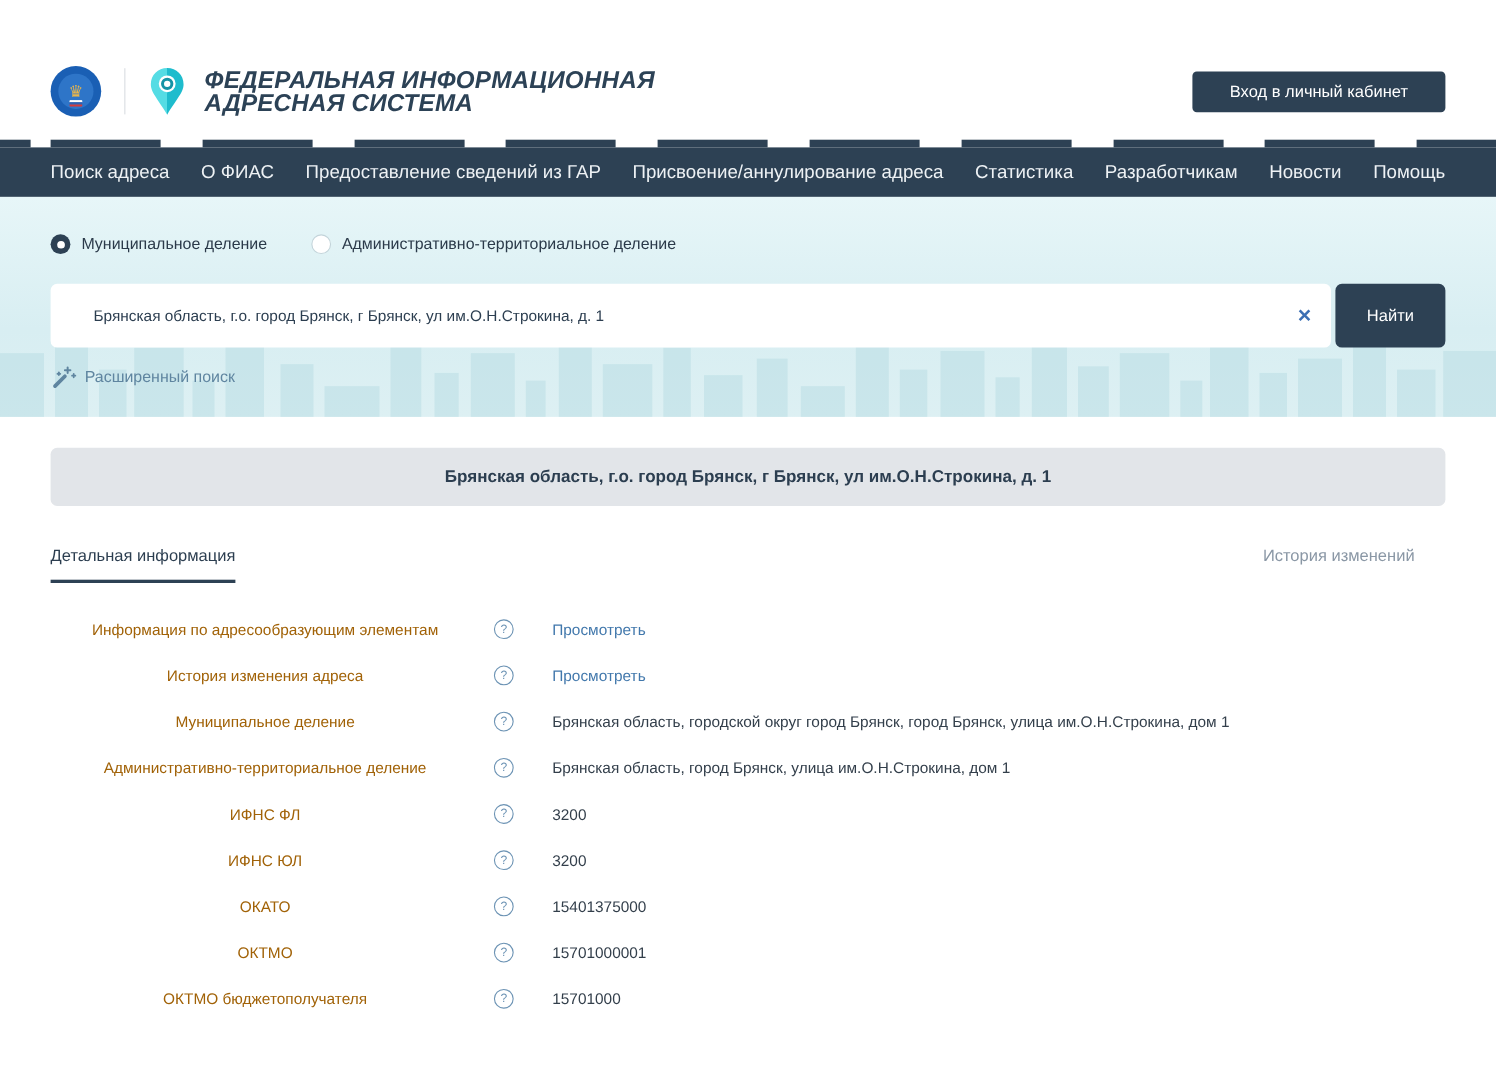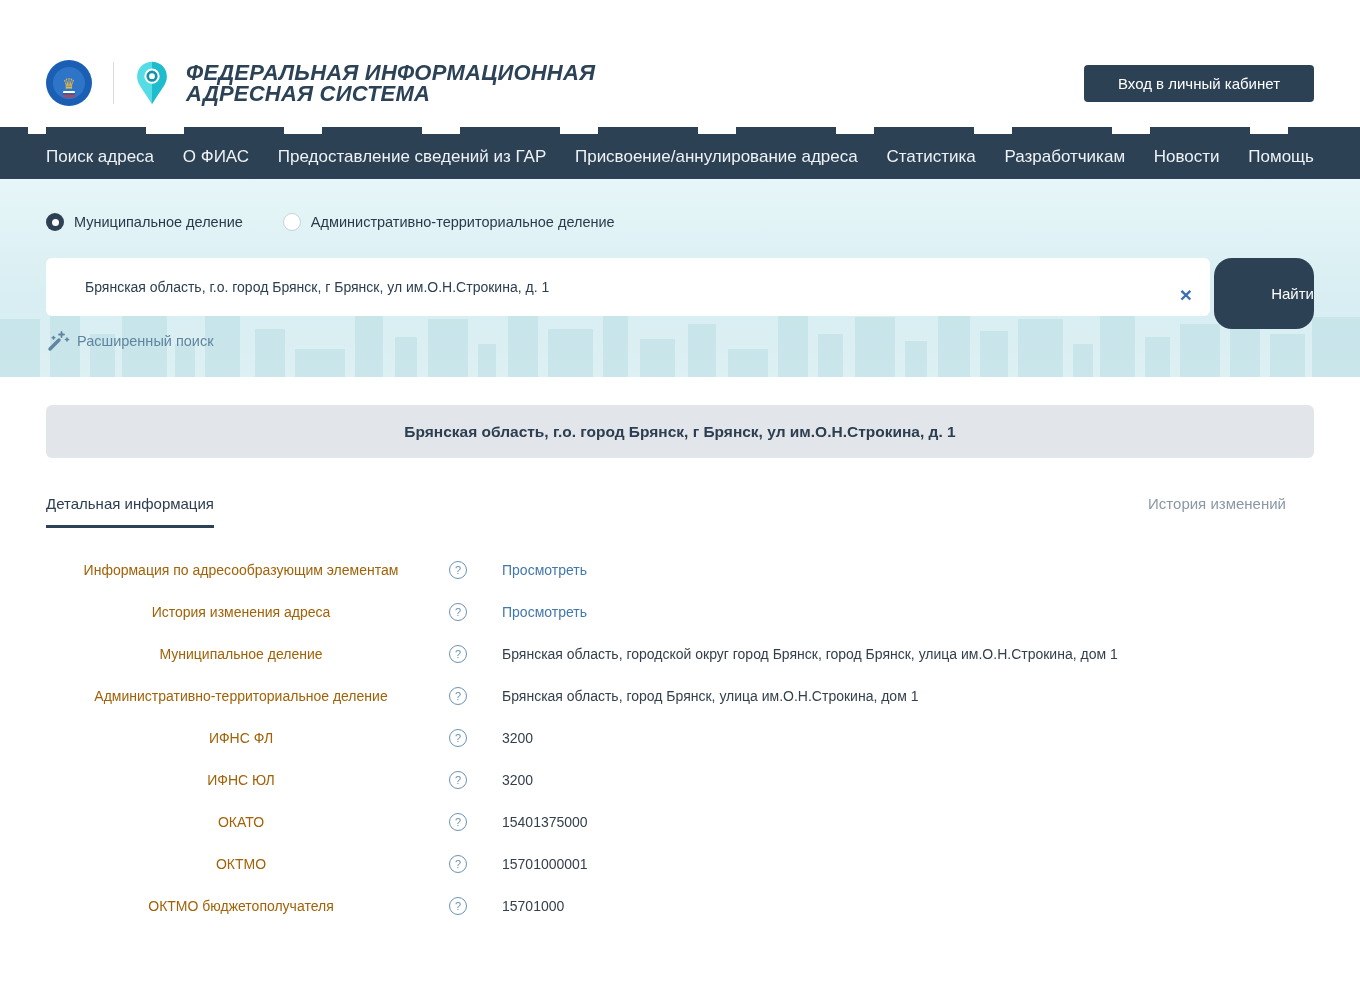--- a/index.html
+++ b/index.html
@@ -39,23 +39,23 @@
   .radio-circle { width:18px; height:18px; border-radius:50%; margin-right:10px; display:flex; align-items:center; justify-content:center; }
   .radio-circle.checked { background:#2d4154; }
   .radio-circle.checked .dot { width:7px; height:7px; border-radius:50%; background:#fff; }
   .radio-circle.unchecked { background:#fff; border:1.5px solid #c3d4da; }
   .radio-label { font-size:14.5px; color:#2b3a4a; }
 
   .search-row { position:relative; display:flex; margin-top:27px; z-index:2; }
   .search-input-wrap { flex:1; position:relative; }
   .search-input { width:100%; height:58px; border:none; border-radius:6px; background:#fff; font-size:14px; color:#2c3e50; padding:0 56px 0 39px; font-family:inherit; outline:none; }
   .clear-btn { position:absolute; right:18px; top:50%; transform:translateY(-50%); background:none; border:none; color:#3b6fb4; font-size:21px; font-weight:bold; cursor:pointer; line-height:1; font-family:inherit; }
-  .find-btn { width:100px; height:71px; margin-left:4px; background:#2d4154; color:#fff; border:none; border-radius:18px; font-size:15px; cursor:pointer; font-family:inherit;text-align:right; }
-
-  .advanced-row { position:relative; display:flex; align-items:center; z-index:2; cursor:pointer; width:max-content; }
+  .find-btn { width:100px; height:58px; margin-left:4px; background:#2d4154; color:#fff; border:none; border-radius:6px; font-size:15px; cursor:pointer; font-family:inherit; }
+
+  .advanced-row { position:relative; display:flex; align-items:center; margin-top:15px; z-index:2; cursor:pointer; width:max-content; }
   .wand-icon { width:24px; height:24px; margin-right:7px; }
   .advanced-label { font-size:14.5px; color:#5f85a0; }
 
   
   .content { padding:0 46px; }
   .address-banner { margin-top:28px; background:#e2e5e9; border-radius:6px; height:53px; display:flex; align-items:center; justify-content:center; }
   .address-banner-text { font-size:15.5px; font-weight:bold; color:#2c3e50; }
 
   .tabs { display:flex; margin-top:37px; border-bottom:1px solid transparent;justify-content:space-between; }
   .tab { font-size:15px; color:#8a97a5; padding-bottom:13px; margin-right:28px; cursor:pointer; border-bottom:3px solid transparent; }

